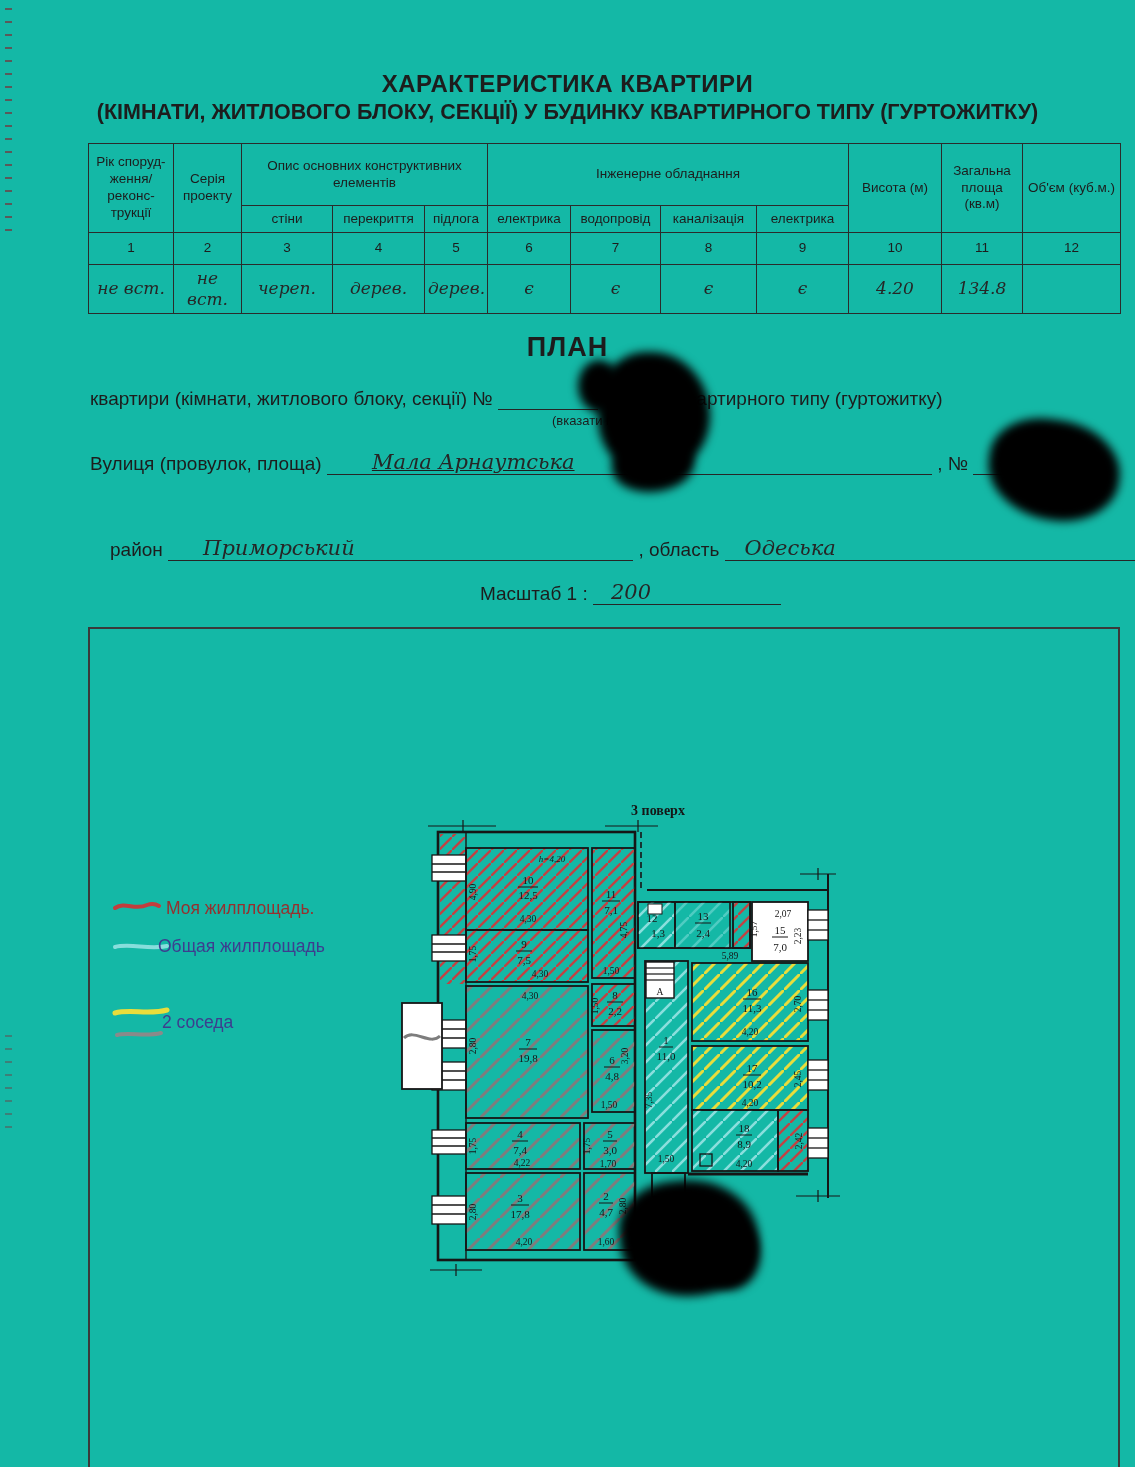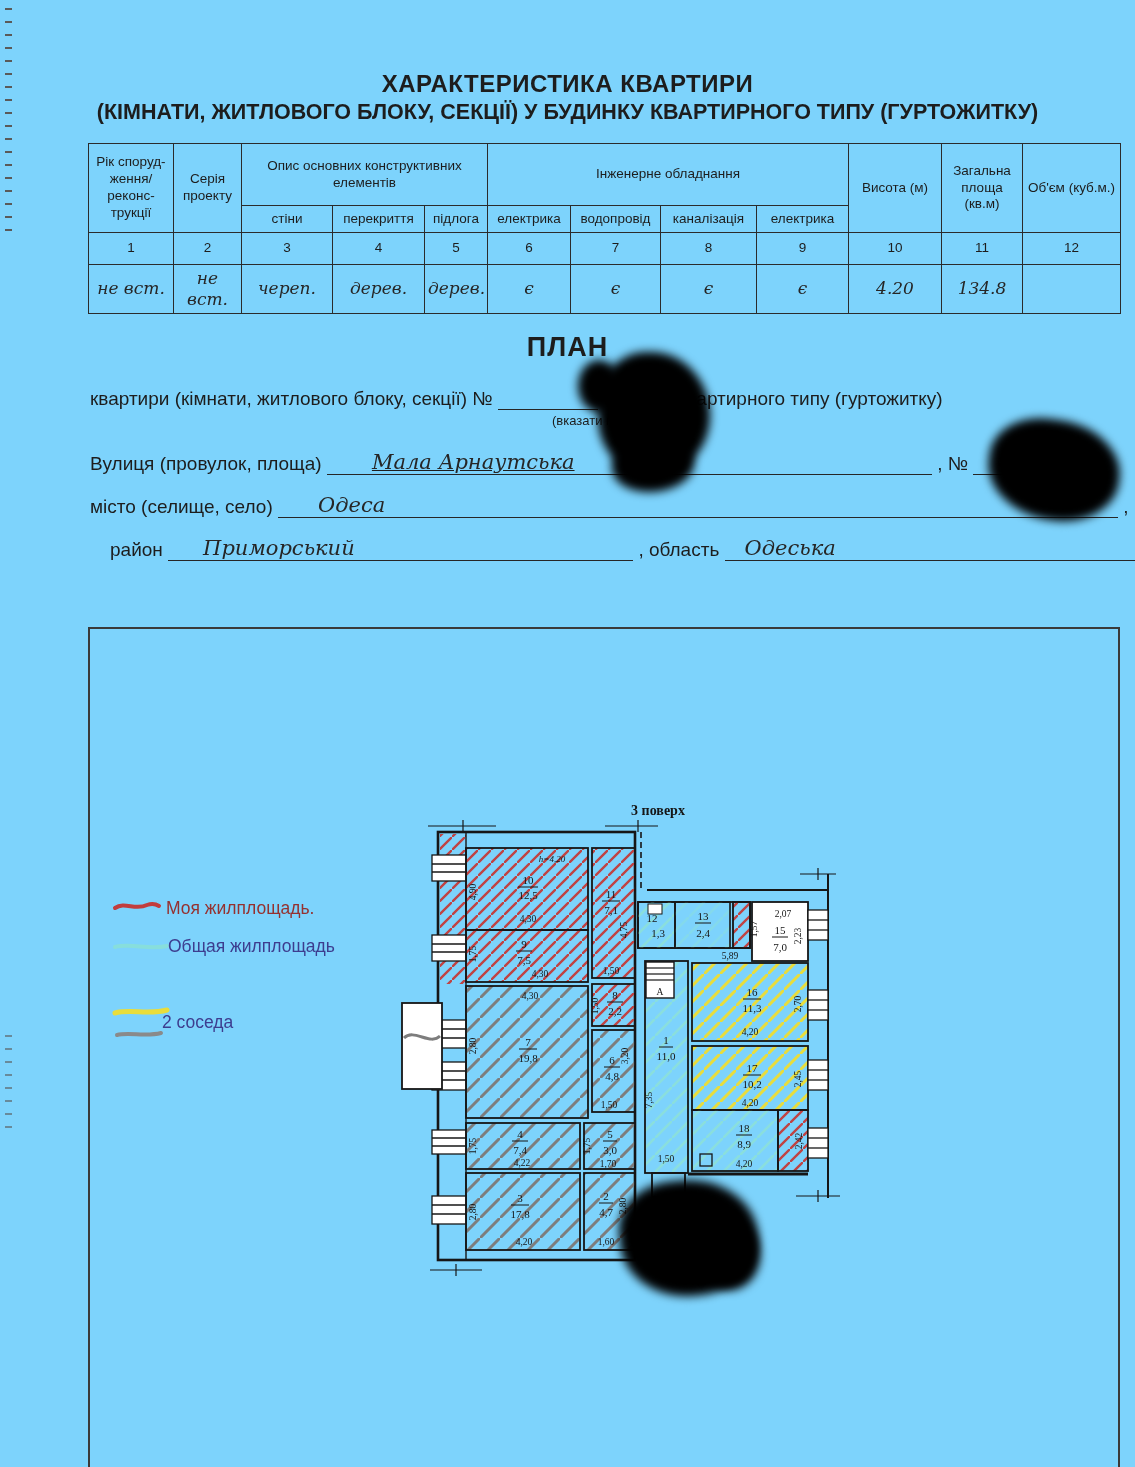--- a/index.html
+++ b/index.html
@@ -1,16 +1,16 @@
 <!DOCTYPE html>
 <html><head>
 <meta charset="utf-8">
 <style>
   html,body{margin:0;padding:0;background:#e8e8e4;}
-  .page{position:relative;width:1135px;height:1467px;background:#7dd3fc;overflow:hidden;
+  .page{position:relative;width:1135px;height:1467px;background:#14b8a6;overflow:hidden;
         font-family:"Liberation Sans",sans-serif;color:#1d1d1d;}
   .abs{position:absolute;}
   .center{text-align:center;width:100%;}
   .title1{font-size:24px;font-weight:bold;letter-spacing:.5px;}
   .title2{font-size:21.5px;font-weight:bold;}
   
   table.spec{border-collapse:collapse;table-layout:fixed;width:1032px;}
   table.spec td{border:1.7px solid #2b2b2b;text-align:center;vertical-align:middle;
                 font-size:13.5px;line-height:1.25;padding:2px 3px;}
   .hand{font-family:"DejaVu Serif",serif;font-style:italic;color:#262626;}
@@ -127,49 +127,48 @@
   <div class="abs note" style="left:552px;top:413px;">(вказати потрібне)</div>
 
   <div class="fline" style="left:90px;top:450px;">
     <span>Вулиця (провулок, площа)</span>
     <span class="uline" style="width:560px;padding-left:45px;text-decoration:underline;"><span class="hand">Мала Арнаутська</span></span>
     <span>, №</span>
     <span class="uline" style="width:118px;"></span>
     <span>,</span>
   </div>
 
-  <div class="fline" style="left:90px;top:493px;">
-    <span>місто (селище, село)</span>
-    <span class="uline" style="width:800px;padding-left:40px;"><span class="hand">Одеса</span></span>
-    <span>,</span>
-  </div>
 
   <div class="fline" style="left:90px;top:536px;margin-left:20px;">
     <span>район</span>
     <span class="uline" style="width:430px;padding-left:35px;"><span class="hand">Приморський</span></span>
     <span>, область</span>
     <span class="uline" style="width:405px;padding-left:20px;"><span class="hand">Одеська</span></span>
   </div>
 
+  <div class="fline" style="left:480px;top:580px;">
+    <span>Масштаб 1 :</span>
+    <span class="uline" style="width:170px;padding-left:18px;"><span class="hand">200</span></span>
+  </div>
 
   <div class="abs planbox"></div>
 
   <div class="abs" style="left:112px;top:898px;">
     <svg width="50" height="18">
       <path d="M3,10 C13,3 23,13 35,7 C40,5 44,6 47,8" stroke="#c23d3d" stroke-width="4" fill="none" stroke-linecap="round"></path>
     </svg>
   </div>
   <div class="leg-label" style="left:166px;top:898px;color:#95312f;">Моя жилплощадь.</div>
 
   <div class="abs" style="left:112px;top:940px;">
     <svg width="58" height="14">
       <path d="M3,7 C18,3 38,10 55,6" stroke="#87dedc" stroke-width="4" fill="none" stroke-linecap="round"></path>
     </svg>
   </div>
-  <div class="leg-label" style="left:168px;top:936px;color:#3d3d8f;">Общая жилплощадь</div>
+  <div class="leg-label" style="left:158px;top:936px;color:#3d3d8f;">Общая жилплощадь</div>
 
   <div class="abs" style="left:112px;top:1005px;">
     <svg width="58" height="14">
       <path d="M3,8 C18,4 38,10 55,5" stroke="#e9dd3b" stroke-width="5" fill="none" stroke-linecap="round"></path>
     </svg>
   </div>
   <div class="abs" style="left:114px;top:1026px;">
     <svg width="50" height="12">
       <path d="M3,7 C15,4 32,9 47,5" stroke="#8a8a8a" stroke-width="4" fill="none" stroke-linecap="round"></path>
     </svg>

